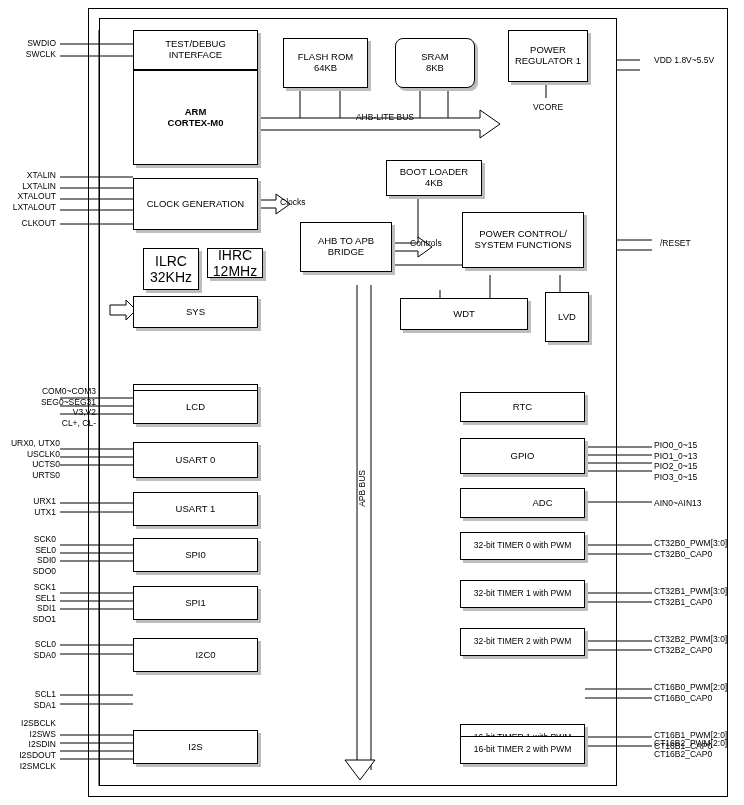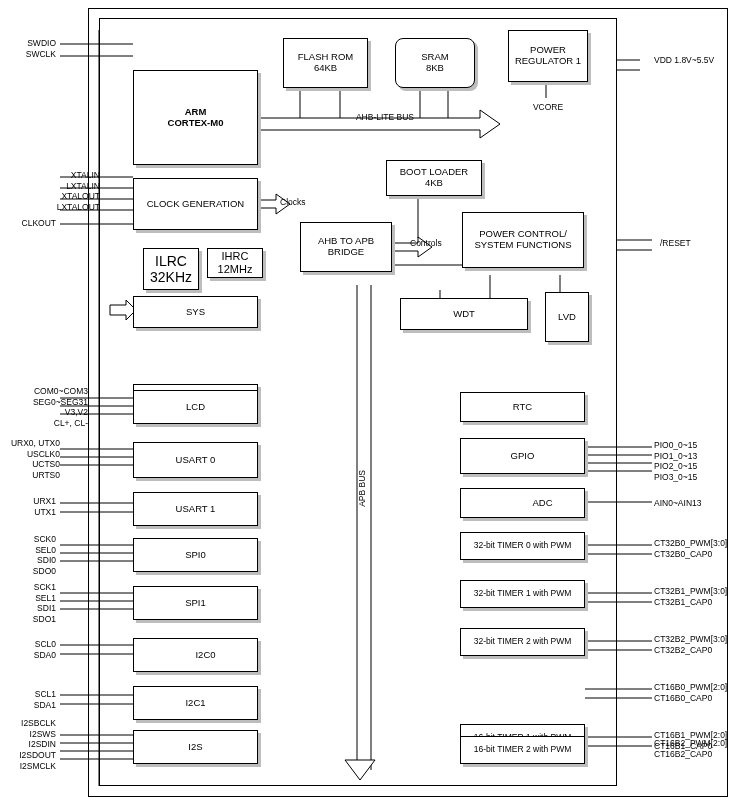--- a/index.html
+++ b/index.html
@@ -153,83 +153,84 @@
 
     <path class="arrowfill" d="M392,243 L418,243 L418,237 L432,247 L418,257 L418,251 L392,251 Z"></path>
 
     <path class="arrowfill" d="M345,262 L300,262"></path>
 
     <path class="arrowfill" d="M345,760 L375,760 L360,780 Z"></path>
 
     <path class="arrowfill" d="M110,305 L126,305 L126,300 L136,310 L126,320 L126,315 L110,315 Z"></path>
   </svg>
 
+  <div class="blk" style="left:133px;top:30px;width:125px;height:40px;white-space:pre;">TEST/DEBUG
+INTERFACE</div>
   <div class="blk" style="left:133px;top:70px;width:125px;height:95px;white-space:pre;font-weight:bold;">ARM
 CORTEX-M0</div>
 
   <div class="blk" style="left:283px;top:38px;width:85px;height:50px;white-space:pre;">FLASH ROM
 64KB</div>
   <div class="blk" style="left:395px;top:38px;width:80px;height:50px;white-space:pre;border-radius:8px;">SRAM
 8KB</div>
   <div class="blk" style="left:508px;top:30px;width:80px;height:52px;white-space:pre;">POWER
 REGULATOR 1</div>
 
   <div class="blk" style="left:386px;top:160px;width:96px;height:36px;white-space:pre;">BOOT LOADER
 4KB</div>
 
   <div class="blk" style="left:133px;top:178px;width:125px;height:52px;white-space:pre;">CLOCK GENERATION</div>
   <div class="blk" style="left:143px;top:248px;width:56px;height:42px;white-space:pre;font-size:14px;">ILRC
 32KHz</div>
-  <div class="blk" style="left:207px;top:248px;width:56px;height:30px;white-space:pre;font-size:11px;">IHRC
+  <div class="blk" style="left:207px;top:248px;width:56px;height:30px;white-space:pre;font-size:14px;">IHRC
 12MHz</div>
 
   <div class="blk" style="left:300px;top:222px;width:92px;height:50px;white-space:pre;">AHB TO APB
 BRIDGE</div>
   <div class="blk" style="left:462px;top:212px;width:122px;height:56px;white-space:pre;">POWER CONTROL/
 SYSTEM FUNCTIONS</div>
 
   <div class="blk" style="left:133px;top:296px;width:125px;height:32px;">SYS</div>
   <div class="blk" style="left:133px;top:340px;width:125px;height:32px;margin-top:44px;">PMU</div>
 
   <div class="blk" style="left:400px;top:298px;width:128px;height:32px;">WDT</div>
   <div class="blk" style="left:545px;top:292px;width:44px;height:50px;">LVD</div>
 
   <div class="blk" style="left:133px;top:390px;width:125px;height:34px;">LCD</div>
   <div class="blk" style="left:133px;top:442px;width:125px;height:36px;">USART 0</div>
   <div class="blk" style="left:133px;top:492px;width:125px;height:34px;">USART 1</div>
   <div class="blk" style="left:133px;top:538px;width:125px;height:34px;">SPI0</div>
   <div class="blk" style="left:133px;top:586px;width:125px;height:34px;">SPI1</div>
   <div class="blk" style="left:133px;top:638px;width:125px;height:34px;padding-left:20px;">I2C0</div>
-  <div class="blk" style="left:133px;top:686px;width:125px;height:34px;">I2C1</div>
   <div class="blk" style="left:133px;top:730px;width:125px;height:34px;">I2S</div>
 
   <div class="blk" style="left:460px;top:392px;width:125px;height:30px;">RTC</div>
   <div class="blk" style="left:460px;top:438px;width:125px;height:36px;">GPIO</div>
   <div class="blk" style="left:460px;top:488px;width:125px;height:30px;padding-left:40px;">ADC</div>
   <div class="blk" style="left:460px;top:532px;width:125px;height:28px;font-size:8.5px;">32-bit TIMER 0 with PWM</div>
   <div class="blk" style="left:460px;top:580px;width:125px;height:28px;font-size:8.5px;">32-bit TIMER 1 with PWM</div>
   <div class="blk" style="left:460px;top:628px;width:125px;height:28px;font-size:8.5px;">32-bit TIMER 2 with PWM</div>
   <div class="blk" style="left:460px;top:724px;width:125px;height:28px;font-size:8.5px;">16-bit TIMER 1 with PWM</div>
 
   <div class="blk" style="left:460px;top:736px;width:125px;height:28px;font-size:8.5px;">16-bit TIMER 2 with PWM</div>
 
   <div class="lbl center" style="left:330px;top:112px;width:110px;">AHB-LITE BUS</div>
   <div class="vtext" style="left:357px;top:470px;">APB BUS</div>
   <div class="lbl" style="left:280px;top:197px;">Clocks</div>
   <div class="lbl" style="left:410px;top:238px;">Controls</div>
   <div class="lbl center" style="left:520px;top:102px;width:56px;">VCORE</div>
 
   <div class="lbl left" style="left:0px;top:38px;width:56px;">SWDIO
 SWCLK</div>
-  <div class="lbl left" style="left:0px;top:170px;width:56px;padding-left:44px;">XTALIN
+  <div class="lbl left" style="left:0px;top:170px;width:56px;">XTALIN
 LXTALIN
 XTALOUT
 LXTALOUT</div>
   <div class="lbl left" style="left:0px;top:218px;width:56px;">CLKOUT</div>
-  <div class="lbl left" style="left:0px;top:386px;width:88px;">COM0~COM3
+  <div class="lbl left" style="left:0px;top:386px;width:88px;padding-left:8px;">COM0~COM3
 SEG0~SEG31
 V3,V2
 CL+, CL-</div>
   <div class="lbl left" style="left:0px;top:438px;width:60px;">URX0, UTX0
 USCLK0
 UCTS0
 URTS0</div>
   <div class="lbl left" style="left:0px;top:496px;width:56px;">URX1
 UTX1</div>
   <div class="lbl left" style="left:0px;top:534px;width:56px;">SCK0

